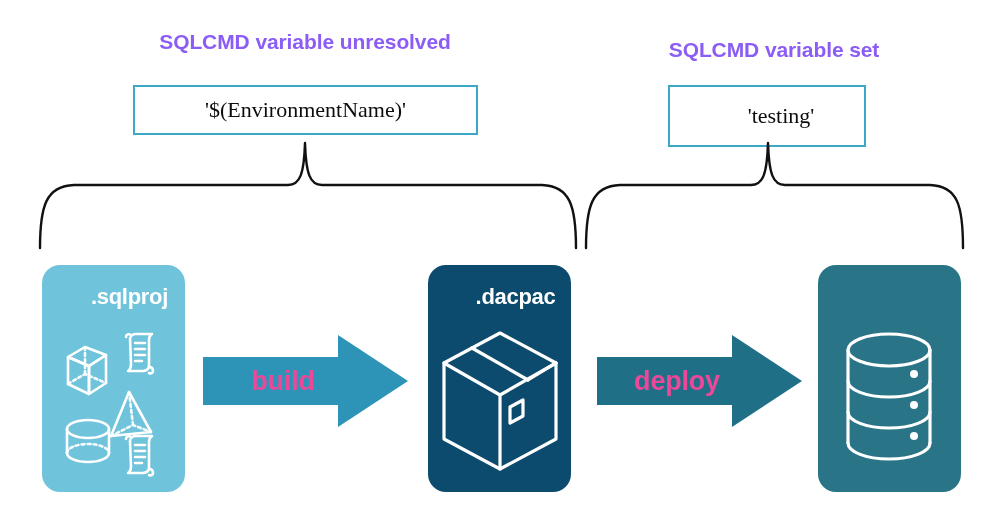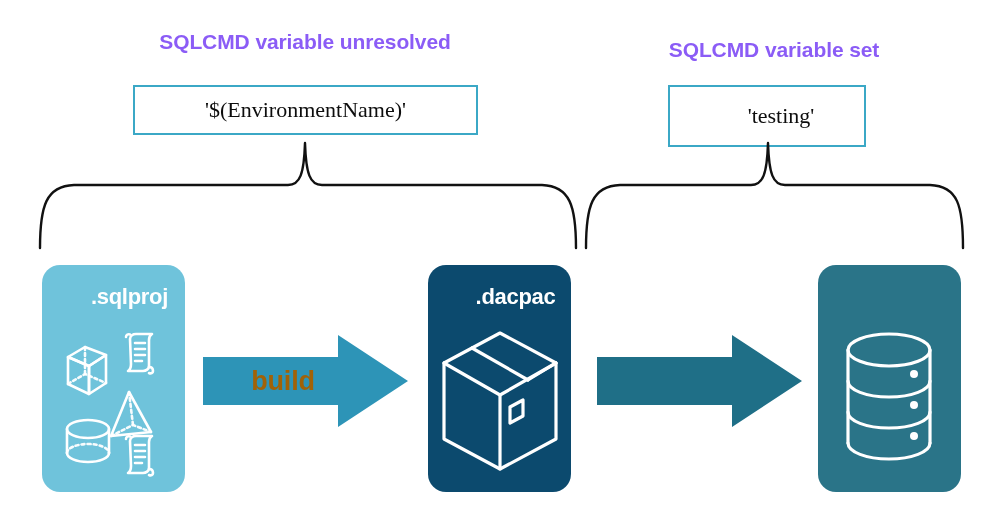--- a/index.html
+++ b/index.html
@@ -112,21 +112,21 @@
     top: 0;
     left: 0;
     width: 160px;
     height: 100px;
     display: flex;
     align-items: center;
     justify-content: center;
     font-family: "Liberation Sans", sans-serif;
     font-weight: bold;
     font-size: 27px;
-    color: #a16207;
+    color: #ec4899;
     letter-spacing: -0.2px;
     pointer-events: none;
   }
 </style>
 </head>
 <body>
 
 <div class="stage">
 
   <div class="group-title" id="title-left">SQLCMD variable unresolved</div>
@@ -223,20 +223,21 @@
 
         <path d="M82 90 L95 83 L95 99 L82 106 Z"></path>
       </g>
     </svg>
   </div>
 
   <div class="arrow" id="arrow-deploy">
     <svg viewBox="0 0 205 100" width="205" height="100">
       <path d="M0 26 L135 26 L135 4 L205 50 L135 96 L135 74 L0 74 Z" fill="#1f6f87"></path>
     </svg>
+    <div class="arrow-label">deploy</div>
   </div>
 
   <div class="node" id="node-database">
     <svg class="node-art" viewBox="0 0 143 172">
       <g fill="none" stroke="#ffffff" stroke-width="3.2" stroke-linecap="round" stroke-linejoin="round">
         <ellipse cx="71" cy="33" rx="41" ry="16"></ellipse>
         <path d="M30 33 L30 126"></path>
         <path d="M112 33 L112 126"></path>
         <path d="M30 126 C30 135, 48.4 142, 71 142 C93.6 142, 112 135, 112 126"></path>
         <path d="M30 64 C30 73, 48.4 80, 71 80 C93.6 80, 112 73, 112 64"></path>

